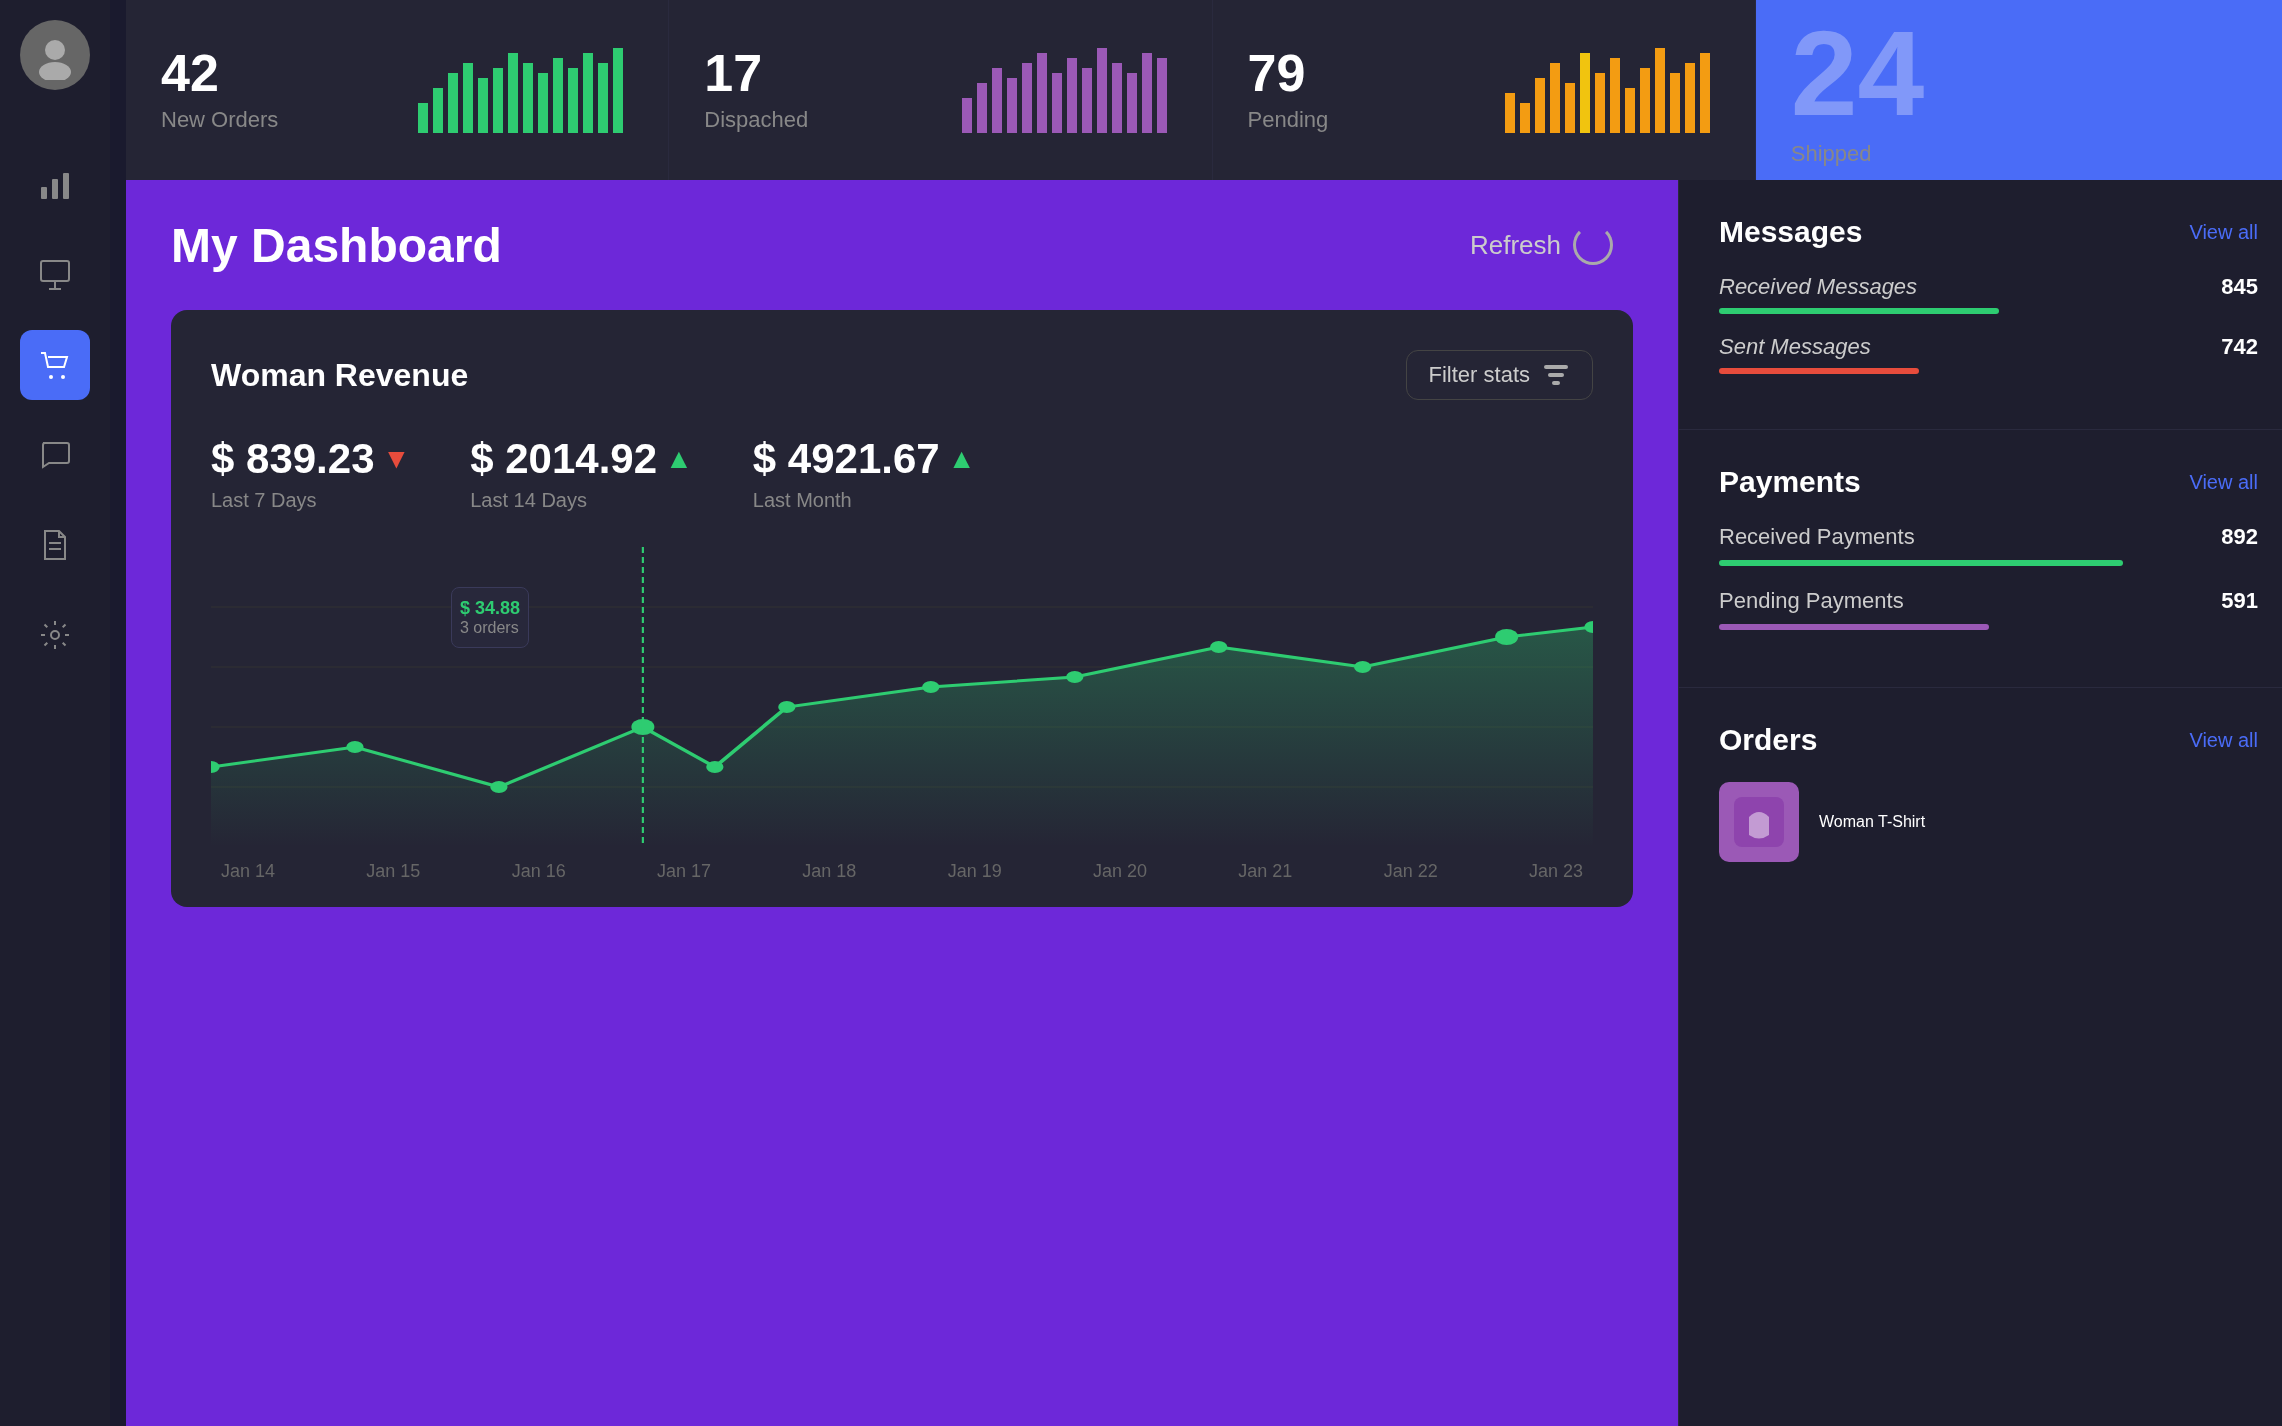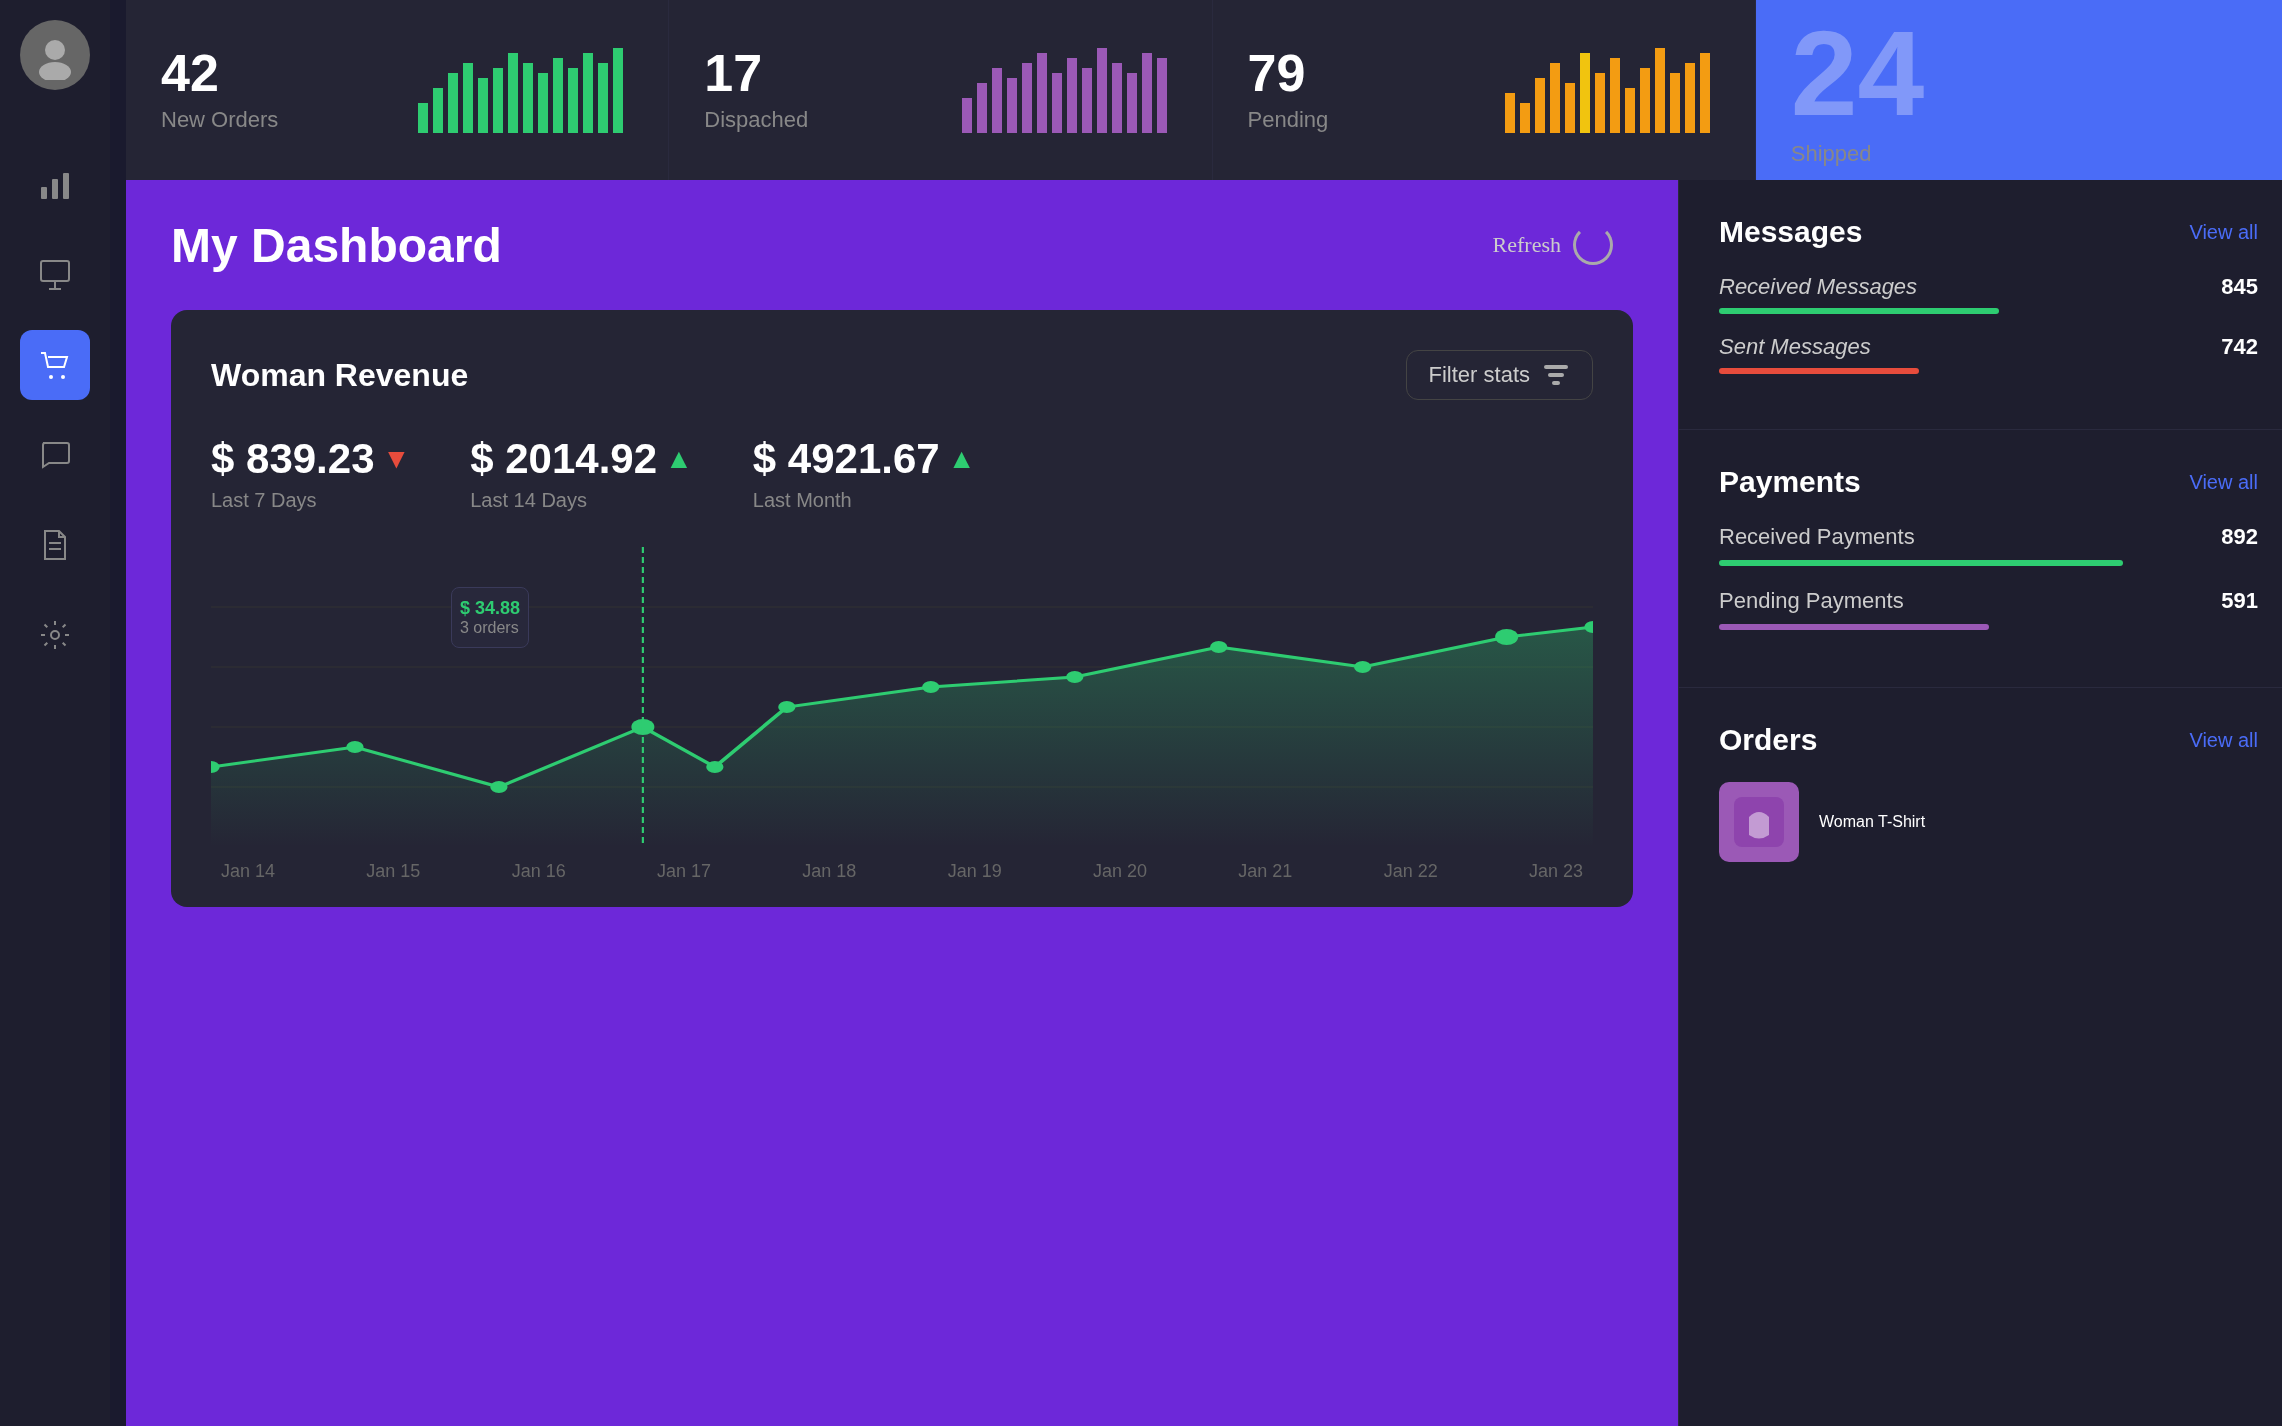--- a/index.html
+++ b/index.html
@@ -124,25 +124,24 @@
       font-weight: 700;
       color: #fff;
     }
     .refresh-btn {
       display: flex;
       align-items: center;
       gap: 12px;
       background: transparent;
       border: none;
       color: #ccc;
-      font-size: 22px;
+      font-size: 26px;
       cursor: pointer;
       padding: 10px 20px;
       border-radius: 8px;
-      font-family: Liberation Serif, serif;
     }
     .refresh-icon {
       width: 40px; height: 40px;
       border: 3px solid #aaa;
       border-radius: 50%;
       border-top-color: transparent;
       animation: spin 2s linear infinite;
     }
     @keyframes spin { to { transform: rotate(360deg); } }
 

